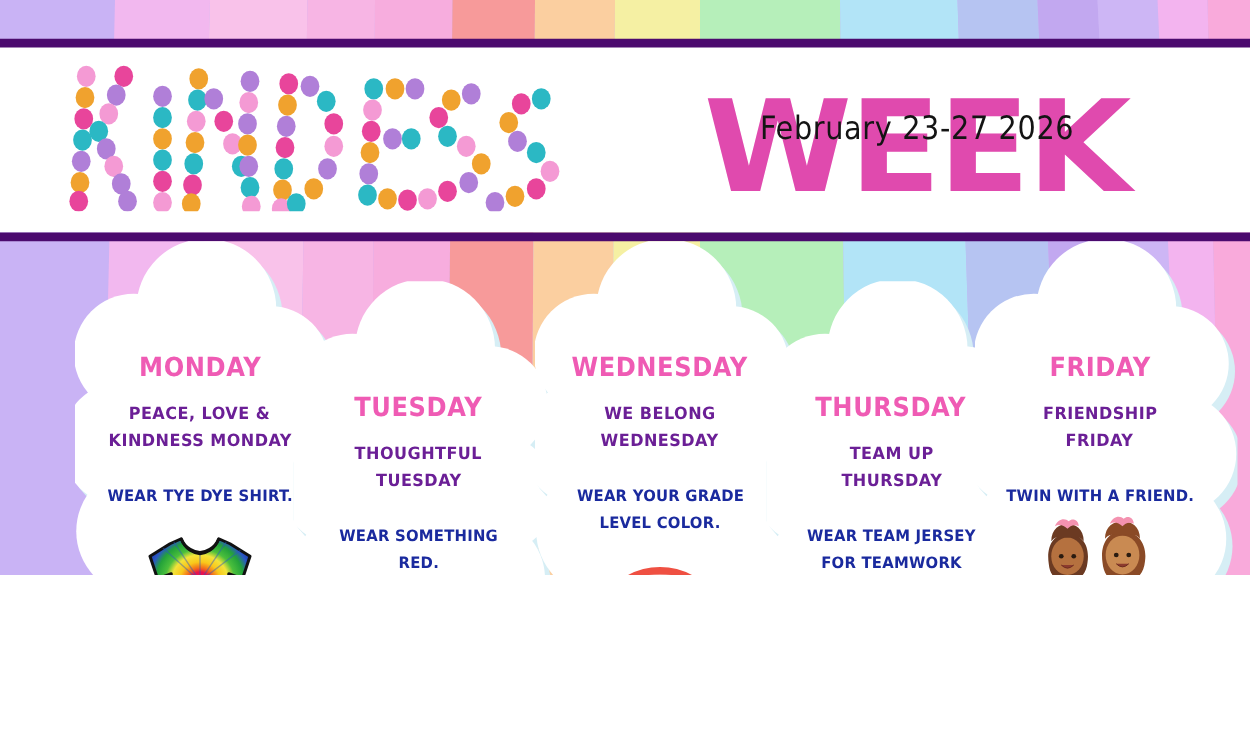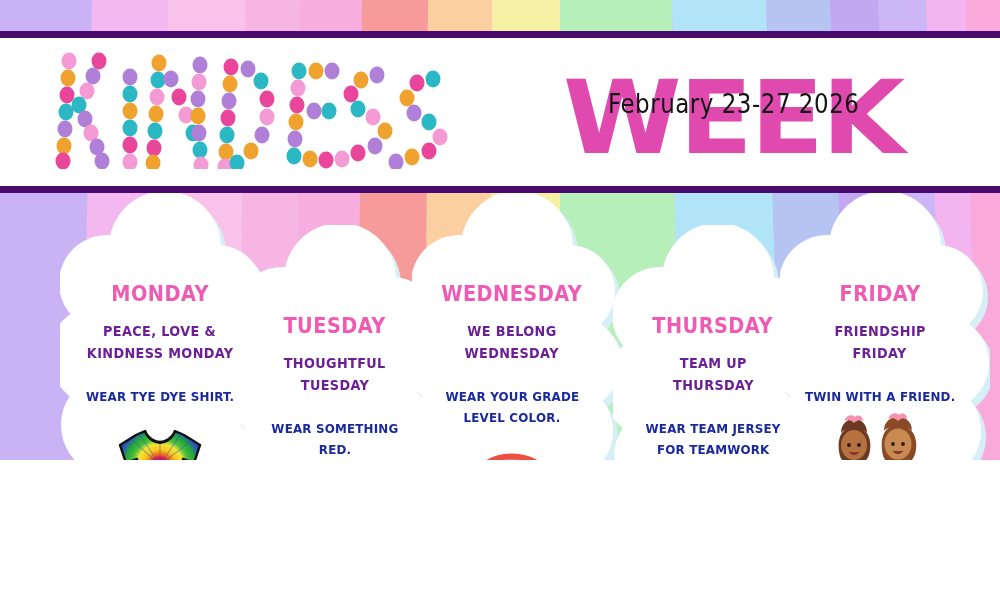--- a/index.html
+++ b/index.html
@@ -327,21 +327,21 @@
               <path d="M22,56 l6,-10 l6,10 Z"></path>
                 <path d="M52,70 l6,-10 l6,10 Z"></path>
             </g>
             <path d="M50,84 C16,59 5,42 5,28 C5,14 17,5 29,5 C39,5 47,11 50,19 C53,11 61,5 71,5 C84,5 95,14 95,28 C95,43 83,60 50,84" fill="none" stroke="#141414" stroke-width="6.5" stroke-linecap="round"></path>
             <path d="M88,22 C94,32 90,48 74,64" fill="none" stroke="#141414" stroke-width="5" stroke-linecap="round"></path>
           </svg>
         </div>
       </div>
     </div>
 
-    <div class="card" style="left:412px;">
+    <div class="card" style="left:428px;">
       <svg class="cloud-svg" width="210" height="330" viewBox="0 0 210 330">
         <g fill="#d6eef5">
           <circle cx="110" cy="60" r="56"></circle>
             <circle cx="52" cy="96" r="48"></circle>
           <circle cx="162" cy="104" r="46"></circle>
             <circle cx="44" cy="168" r="50"></circle>
           <circle cx="166" cy="176" r="48"></circle>
             <circle cx="58" cy="238" r="52"></circle>
           <circle cx="156" cy="244" r="50"></circle>
             <circle cx="108" cy="270" r="54"></circle>

